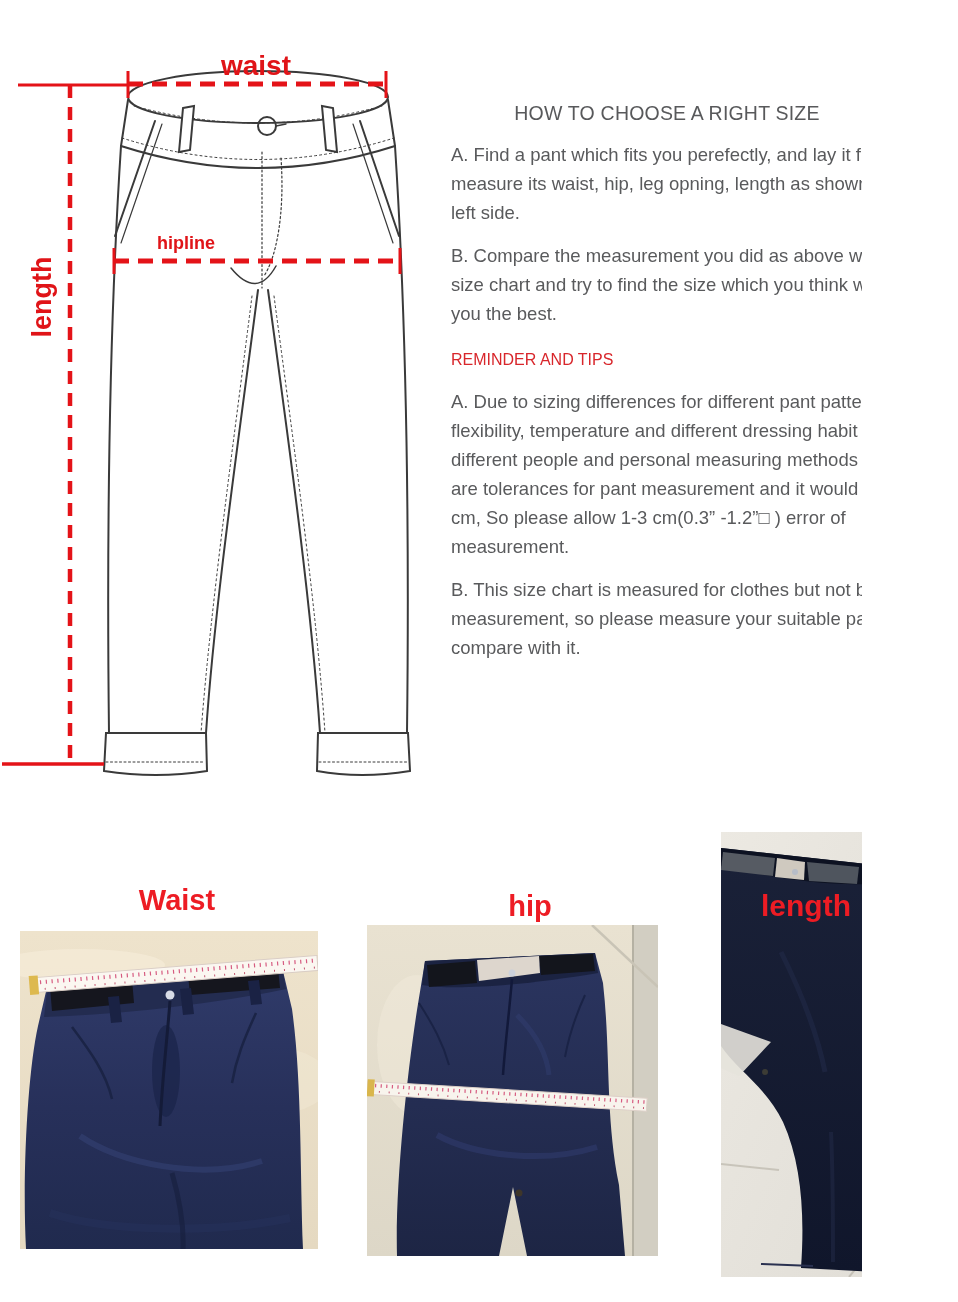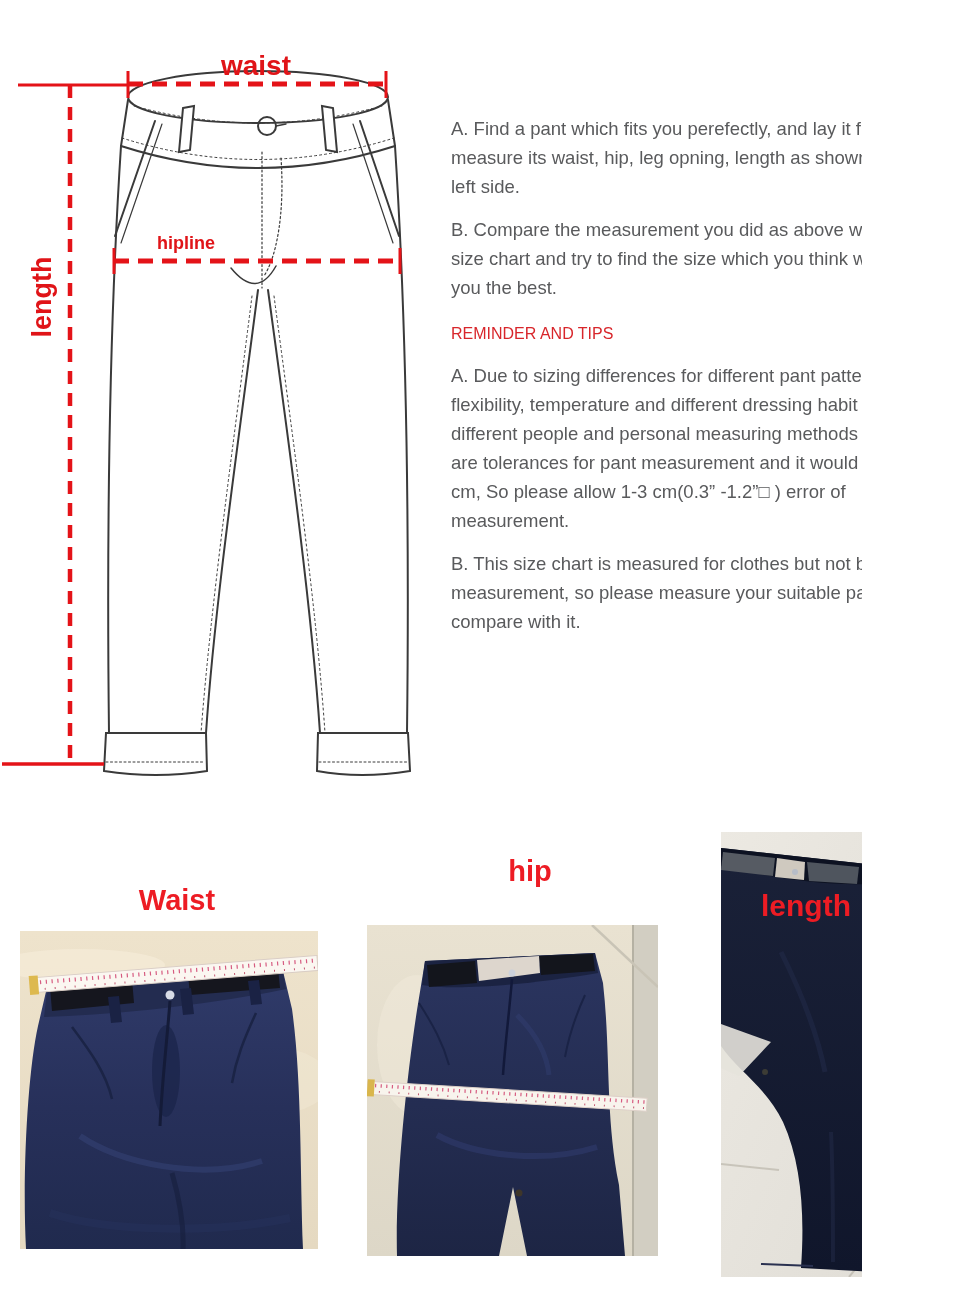--- a/index.html
+++ b/index.html
@@ -40,21 +40,21 @@
   .photo{position:absolute;margin:0;padding:0;}
   .photo svg{display:block;}
   .photo-waist{left:20px;top:931px;}
   .photo-hip{left:367px;top:925px;}
   .photo-length{left:721px;top:832px;}
   .photo-label{
     position:absolute;width:180px;text-align:center;font-weight:bold;
     color:#ed1c24;font-size:29px;line-height:1;z-index:5;
   }
   .plbl-waist{left:87px;top:886px;}
-  .plbl-hip{left:440px;top:857px;}
+  .plbl-hip{left:440px;top:892px;}
   .plbl-length{left:716px;top:891px;font-size:30px;}
 </style>
 </head>
 <body>
 
 <div class="page">
 
   <section class="diagram">
     <svg width="440" height="785" viewBox="0 0 440 785">
       <g stroke="#3a3a3a" stroke-width="2" fill="none" stroke-linecap="round">
@@ -109,20 +109,21 @@
         <path d="M18,85 L127,85" stroke-width="3"></path>
         <path d="M2,764 L104,764" stroke-width="3.5"></path>
       </g>
     </svg>
     <span class="diag-label lbl-waist">waist</span>
     <span class="diag-label lbl-hipline">hipline</span>
     <span class="diag-label lbl-length">length</span>
   </section>
 
   <section class="guide">
+    <h1>HOW TO CHOOSE A RIGHT SIZE</h1>
     <p>A. Find a pant which fits you perefectly, and lay it flat and measure its waist, hip, leg opning, length as shown on the left side.</p>
     <p>B. Compare the measurement you did as above with our size chart and try to find the size which you think would fit you the best.</p>
     <h2>REMINDER AND TIPS</h2>
     <p>A. Due to sizing differences for different pant patterns, flexibility, temperature and different dressing habit for different people and personal measuring methods etc, there are tolerances for pant measurement and it would be 1-3 cm, So please allow 1-3 cm(0.3” -1.2”□ ) error of measurement.</p>
     <p>B. This size chart is measured for clothes but not body measurement, so please measure your suitable pant and compare with it.</p>
   </section>
 
 
   <span class="photo-label plbl-waist">Waist</span>
   <span class="photo-label plbl-hip">hip</span>

